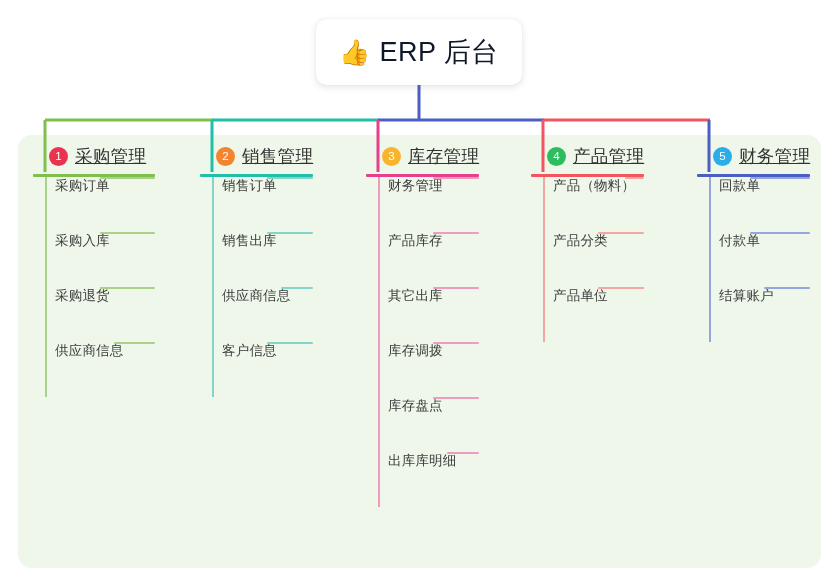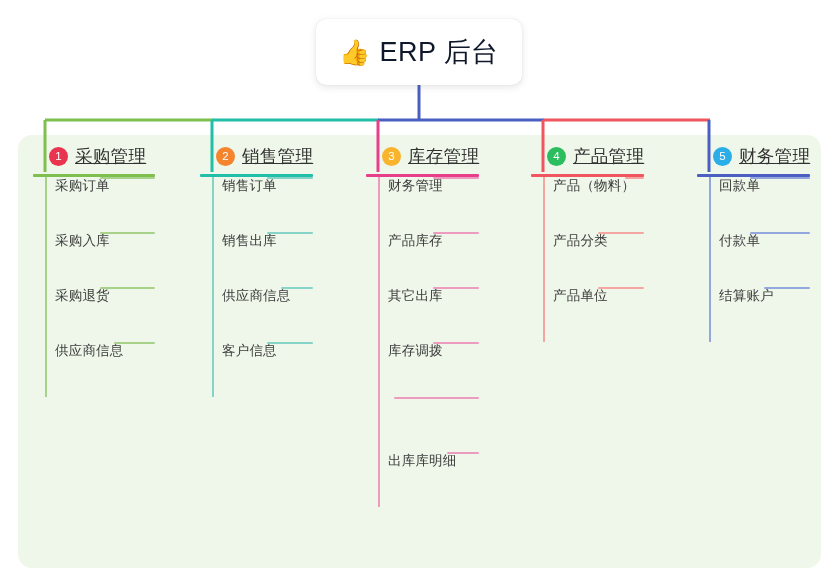--- a/index.html
+++ b/index.html
@@ -236,20 +236,21 @@
           </div>
           <div class="leaf">
             <div class="leaf-text">其它出库</div>
             <div class="leaf-rule" style="background: rgb(238, 155, 192); width: 85px; margin-left: -10px;"></div>
           </div>
           <div class="leaf">
             <div class="leaf-text">库存调拨</div>
             <div class="leaf-rule" style="background: rgb(238, 155, 192); width: 85px; margin-left: -10px;"></div>
           </div>
           <div class="leaf">
+            <div class="leaf-text">库存盘点</div>
             <div class="leaf-rule" style="background: rgb(238, 155, 192); width: 85px; margin-left: -10px;"></div>
           </div>
           <div class="leaf">
             <div class="leaf-text">出库库明细</div>
             <div class="leaf-rule" style="background: rgb(238, 155, 192); width: 85px; margin-left: -10px;"></div>
           </div>
         </div>
       </div>
       <div class="branch" style="left: 531px; width: 113px;">
         <div class="branch-head">

